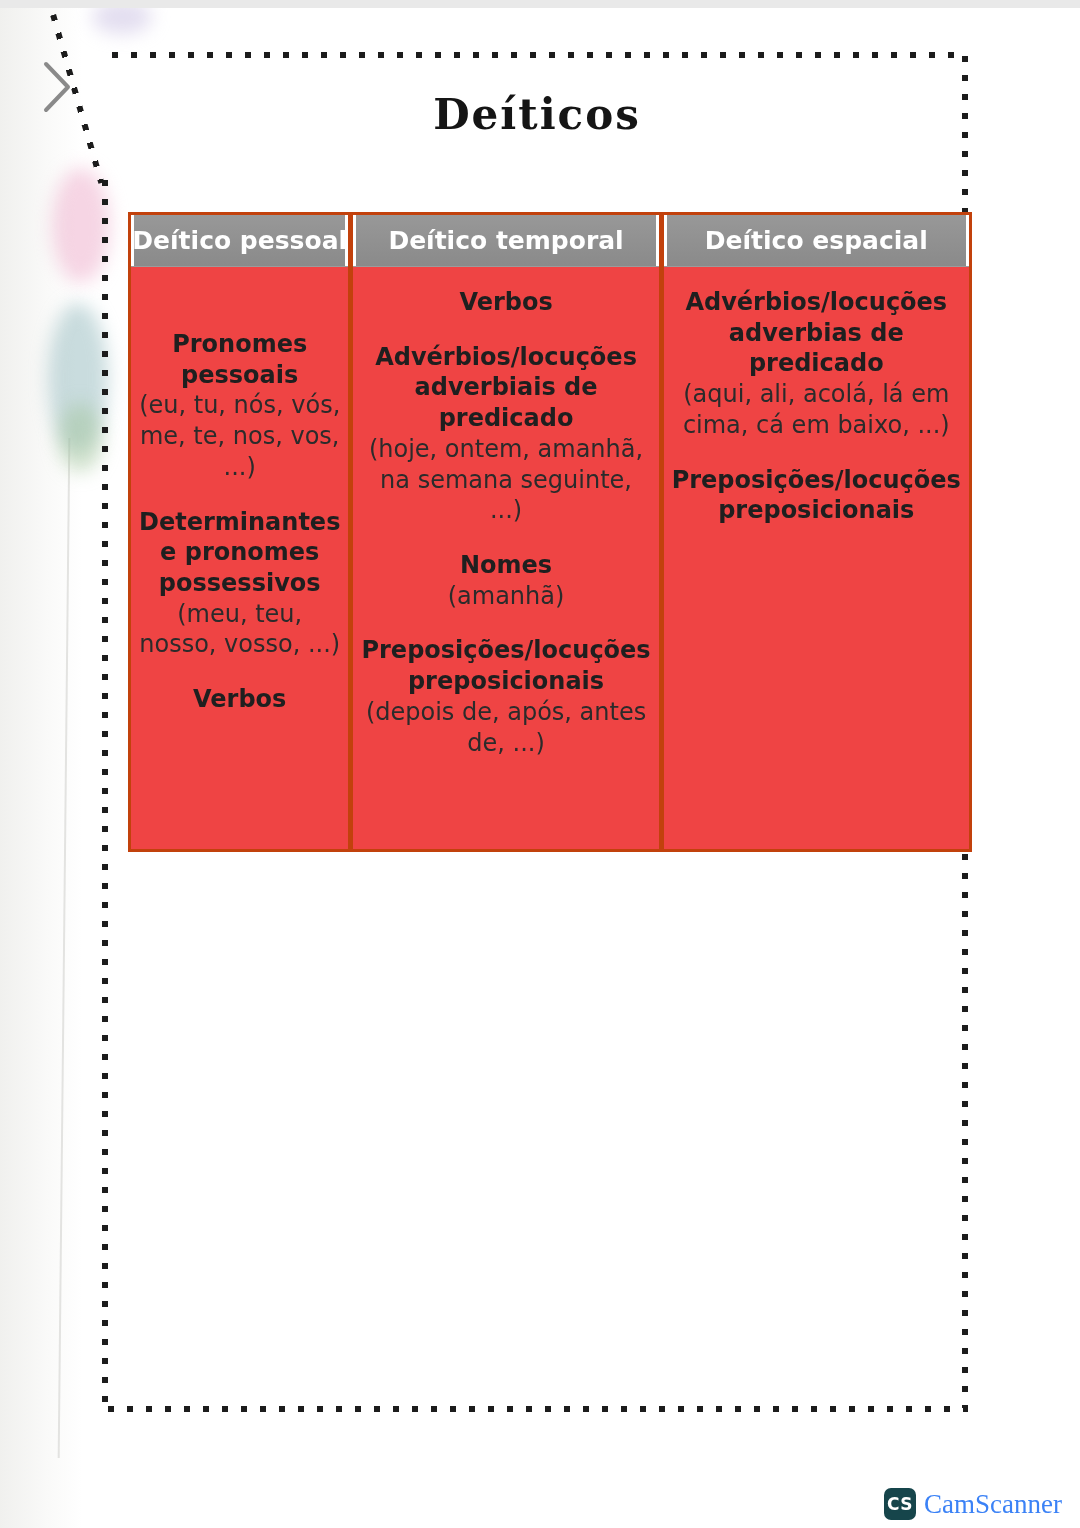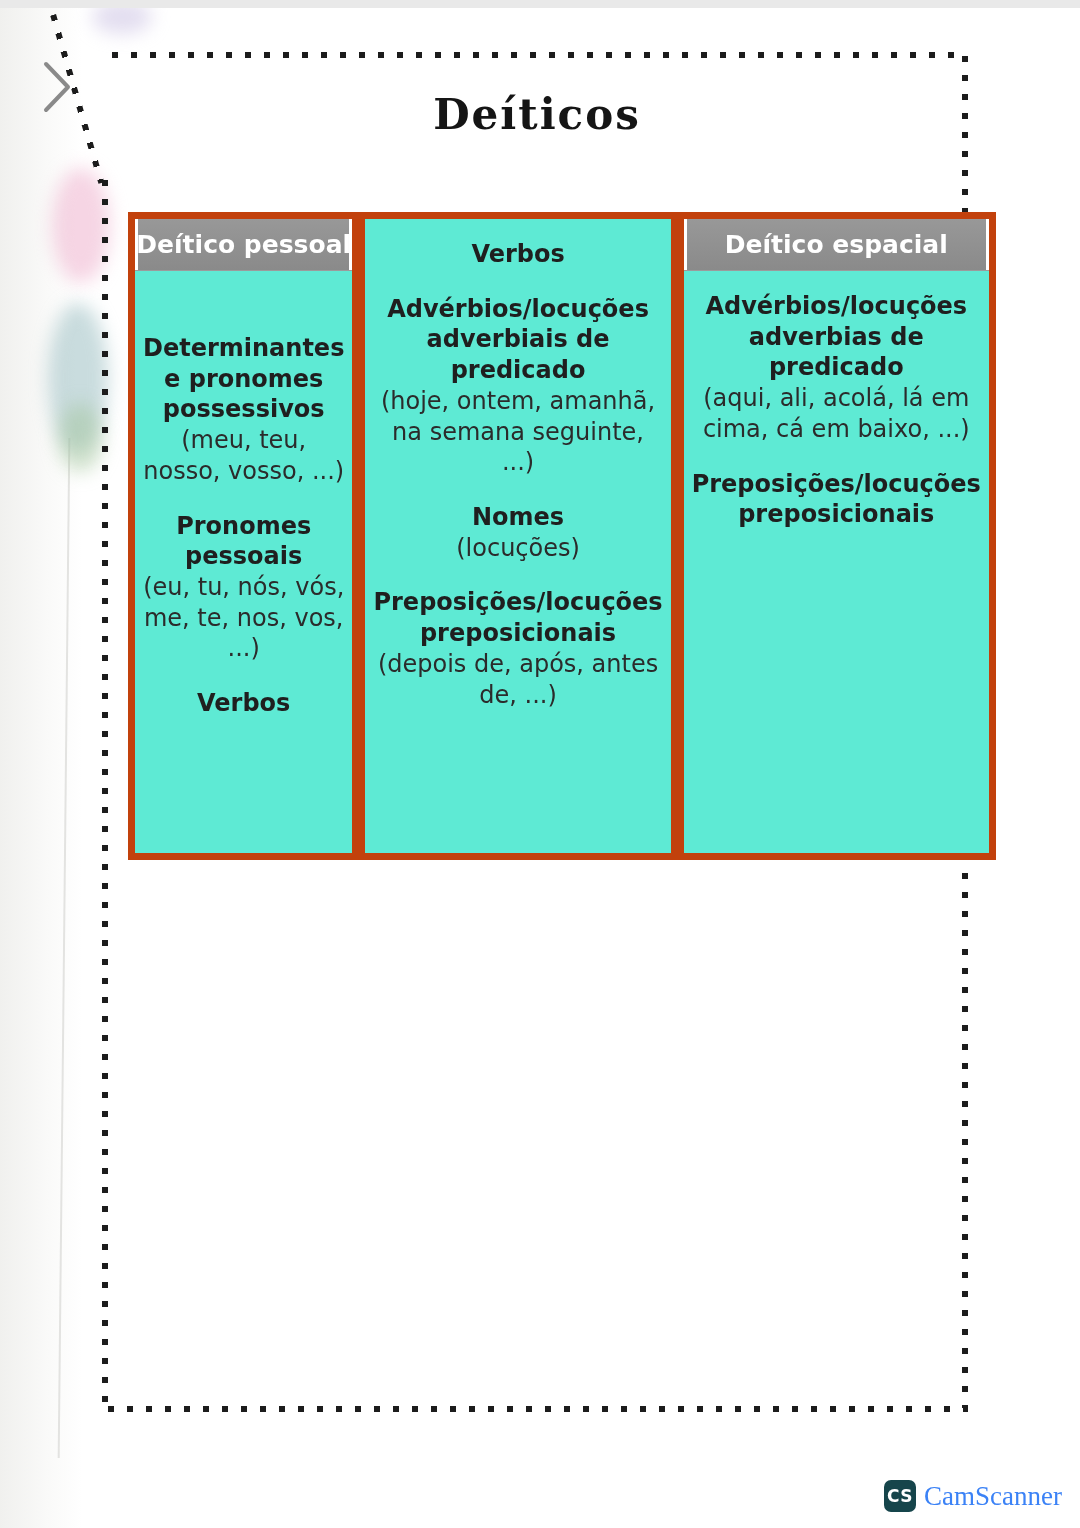--- a/index.html
+++ b/index.html
@@ -47,42 +47,42 @@
     text-align:center;
     font-family:"DejaVu Serif", serif;
     font-size:42px; font-weight:bold; letter-spacing:2px; color:#151515;
   }
 
   
   .dtable {
     position:absolute; left:128px; top:204px; width:828px;
     display:flex; align-items:stretch;
   }
-  .col { flex:1; border:7px solid #c2410c; background:#5eead4; }
+  .col { flex:1; border:3px solid #c2410c; background:#ef4444; }
   .col + .col { margin-left:-1px; }
   .col-header {
     height:52px; display:flex; align-items:center; justify-content:center;
     background:linear-gradient(#989898,#8a8a8a);
     color:#ffffff; font-weight:bold; font-size:25px;
     border-bottom:1px solid #9b9b9b;
     box-shadow:inset 3px 0 0 #ffffff, inset -3px 0 0 #ffffff;
   }
   .col-body {
     min-height:582px; padding:20px 8px 14px;
     text-align:center; color:#222; font-size:24px; line-height:1.28;
   }
   .col-body.pad-top { padding-top:62px; }
   .section { margin-bottom:24px; }
   .section:last-child { margin-bottom:0; }
   .heading  { font-weight:bold; color:#1f1f1f; }
   .examples { font-weight:normal; color:#2b2b2b; }
 
   
   .watermark {
-    position:absolute; right:18px; bottom:24px;
+    position:absolute; right:18px; bottom:16px;
     display:flex; align-items:center; gap:8px;
   }
   .wm-icon {
     width:32px; height:32px; border-radius:7px;
     background:#16454b; color:#fff;
     display:flex; align-items:center; justify-content:center;
     font-size:17px; font-weight:bold; letter-spacing:0.5px;
   }
   .wm-label { font-family:"Liberation Serif", serif; font-size:27px; color:#3b82f6; }
 </style>
@@ -108,45 +108,46 @@
   <div class="dotted diag"></div>
 
   <h1 class="title">Deíticos</h1>
 
   <div class="dtable">
 
     <div class="col">
       <div class="col-header">Deítico pessoal</div>
       <div class="col-body pad-top">
         <div class="section">
+          <div class="heading">Pronomes pessoais</div>
+          <div class="examples">(eu, tu, nós, vós, me, te, nos, vos, ...)</div>
+        </div>
+        <div class="section">
           <div class="heading">Determinantes e pronomes possessivos</div>
           <div class="examples">(meu, teu, nosso, vosso, ...)</div>
-        </div>
-        <div class="section">
-          <div class="heading">Pronomes pessoais</div>
-          <div class="examples">(eu, tu, nós, vós, me, te, nos, vos, ...)</div>
         </div>
         <div class="section">
           <div class="heading">Verbos</div>
         </div>
       </div>
     </div>
 
     <div class="col">
+      <div class="col-header">Deítico temporal</div>
       <div class="col-body">
         <div class="section">
           <div class="heading">Verbos</div>
         </div>
         <div class="section">
           <div class="heading">Advérbios/locuções adverbiais de predicado</div>
           <div class="examples">(hoje, ontem, amanhã, na semana seguinte, ...)</div>
         </div>
         <div class="section">
           <div class="heading">Nomes</div>
-          <div class="examples">(locuções)</div>
+          <div class="examples">(amanhã)</div>
         </div>
         <div class="section">
           <div class="heading">Preposições/locuções preposicionais</div>
           <div class="examples">(depois de, após, antes de, ...)</div>
         </div>
       </div>
     </div>
 
     <div class="col">
       <div class="col-header">Deítico espacial</div>

